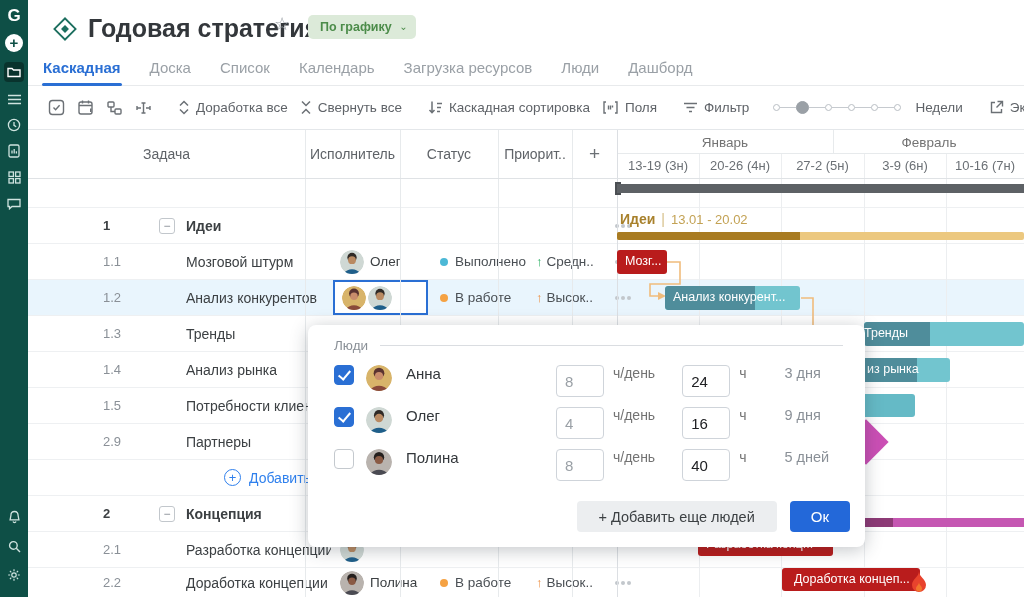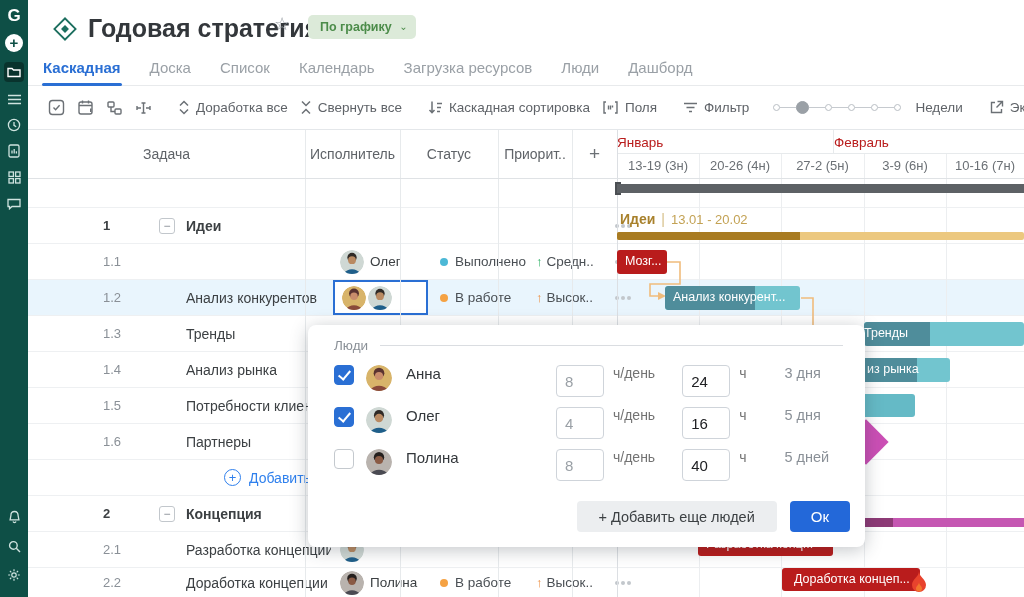--- a/index.html
+++ b/index.html
@@ -42,21 +42,21 @@
   .sl-seg { width:16px; height:1.5px; background:#c6cacf; }
 
   
   .vline { position:absolute; top:130px; bottom:0; width:1px; background:#e7eaec; z-index:2; }
   .vline.strong { background:#dcdfe3; }
   .tl-vline { position:absolute; top:154px; bottom:0; width:1px; background:#eceef0; z-index:2; }
   .hline { position:absolute; left:28px; right:0; height:1px; background:#eef0f2; z-index:2; }
 
   .thead-left { position:absolute; left:28px; top:130px; width:589px; height:48px; }
   .th { position:absolute; top:0; height:48px; line-height:48px; text-align:center; color:#5f6368; font-size:14px; }
-  .tl-month { position:absolute; top:130px; height:24px; line-height:26px; color:#b91c1c; font-size:13.5px; border-bottom:1px solid #e7eaec; }
+  .tl-month { position:absolute; top:130px; height:24px; line-height:26px; text-align:center; color:#737373; font-size:13.5px; border-bottom:1px solid #e7eaec; }
   .tl-week { position:absolute; top:154px; height:24px; line-height:24px; text-align:center; color:#6b7075; font-size:13px; }
 
   .row { position:absolute; left:28px; right:0; border-bottom:1px solid #eef0f2; z-index:1; }
   .row.hl { background:#e9f5fd; }
   .rnum { position:absolute; left:75px; width:44px; top:0; bottom:0; display:flex; align-items:center; color:#8a9097; font-size:13px; }
   .rnum.grp { color:#3c4043; font-weight:bold; }
   .collapse-box { position:absolute; left:131px; top:50%; margin-top:-8px; width:16px; height:16px; border:1px solid #c2c7cc; border-radius:3px; color:#8a9097; font-size:12px; line-height:14px; text-align:center; background:#fff; }
   .rname { position:absolute; left:158px; top:0; bottom:0; display:flex; align-items:center; font-size:14px; color:#3c4043; white-space:nowrap; max-width:145px; overflow:hidden; }
   .rname.grp { font-weight:bold; }
   .cell-exec { position:absolute; left:305px; width:95px; top:0; bottom:0; display:flex; align-items:center; padding-left:7px; gap:6px; font-size:13.5px; color:#3c4043; }
@@ -331,20 +331,21 @@
     <span class="rname grp">Идеи</span>
     <span class="cell-menu">
         <i></i>
         <i></i>
         <i></i>
       </span>
   </div>
 
   <div class="row" style="top:244px;height:36px">
     <span class="rnum">1.1</span>
+    <span class="rname">Мозговой штурм</span>
     <span class="cell-exec">
       <span class="avatar av-oleg">
           <svg width="24" height="24" viewBox="0 0 32 32">
             <circle cx="16" cy="16" r="16" fill="var(--bg)"></circle>
             <circle cx="16" cy="10" r="6.2" fill="var(--hair)"></circle>
             <circle cx="16" cy="13.5" r="5.2" fill="var(--skin)"></circle>
             <path d="M3 32 Q16 19 29 32 Z" fill="var(--shirt)"></path>
           </svg>
         </span>
       <span>Олег</span>
@@ -406,21 +407,21 @@
   </div>
   <div class="row" style="top:352px;height:36px">
     <span class="rnum">1.4</span>
     <span class="rname">Анализ рынка</span>
   </div>
   <div class="row" style="top:388px;height:36px">
     <span class="rnum">1.5</span>
     <span class="rname">Потребности клиента</span>
   </div>
   <div class="row" style="top:424px;height:36px">
-    <span class="rnum">1.6</span>
+    <span class="rnum">2.9</span>
     <span class="rname">Партнеры</span>
   </div>
 
   <div class="row" style="top:460px;height:36px">
     <span class="addtask">
       <span class="plus-circ">+</span>
       <span>Добавить задачу</span>
       <span style="color:#bcd6f5">|</span>
       <span>До</span>
     </span>
@@ -563,21 +564,21 @@
             <circle cx="16" cy="10" r="6.2" fill="var(--hair)"></circle>
             <circle cx="16" cy="13.5" r="5.2" fill="var(--skin)"></circle>
             <path d="M3 32 Q16 19 29 32 Z" fill="var(--shirt)"></path>
           </svg>
         </span>
       <span class="pp-name">Олег</span>
       <input class="pp-inp dim" style="margin-left: 40px;" value="4">
       <span class="pp-unit">ч/день</span>
       <input class="pp-inp pp-inp2" value="16" style="">
       <span class="pp-unit">ч</span>
-      <span class="pp-days">5 дня</span>
+      <span class="pp-days">9 дня</span>
     </div>
     <div class="pp-row" style="top:124px">
       <span class="cb"></span>
       <span class="avatar pp-av av-polina" style="width:26px;height:26px">
           <svg width="26" height="26" viewBox="0 0 32 32">
             <circle cx="16" cy="16" r="16" fill="var(--bg)"></circle>
             <circle cx="16" cy="10" r="6.4" fill="var(--hair)"></circle>
             <circle cx="16" cy="13.5" r="5" fill="var(--skin)"></circle>
             <path d="M3 32 Q16 19 29 32 Z" fill="var(--shirt)"></path>
           </svg>

